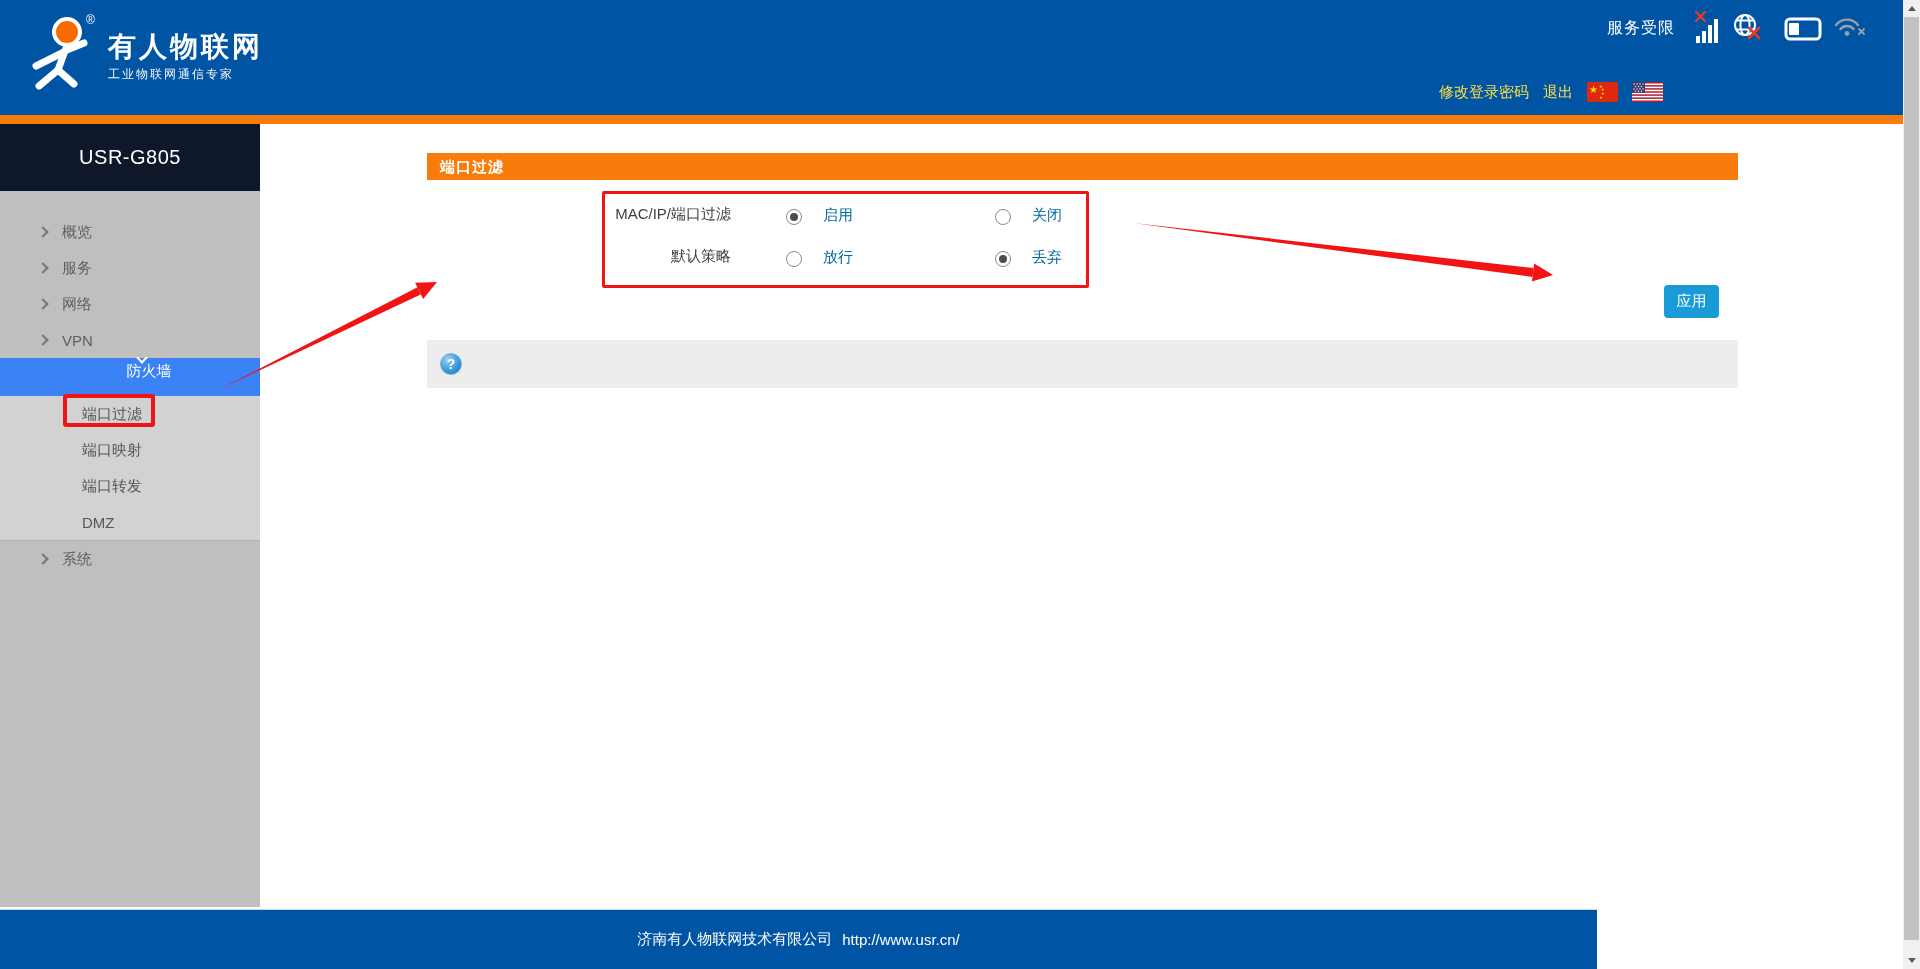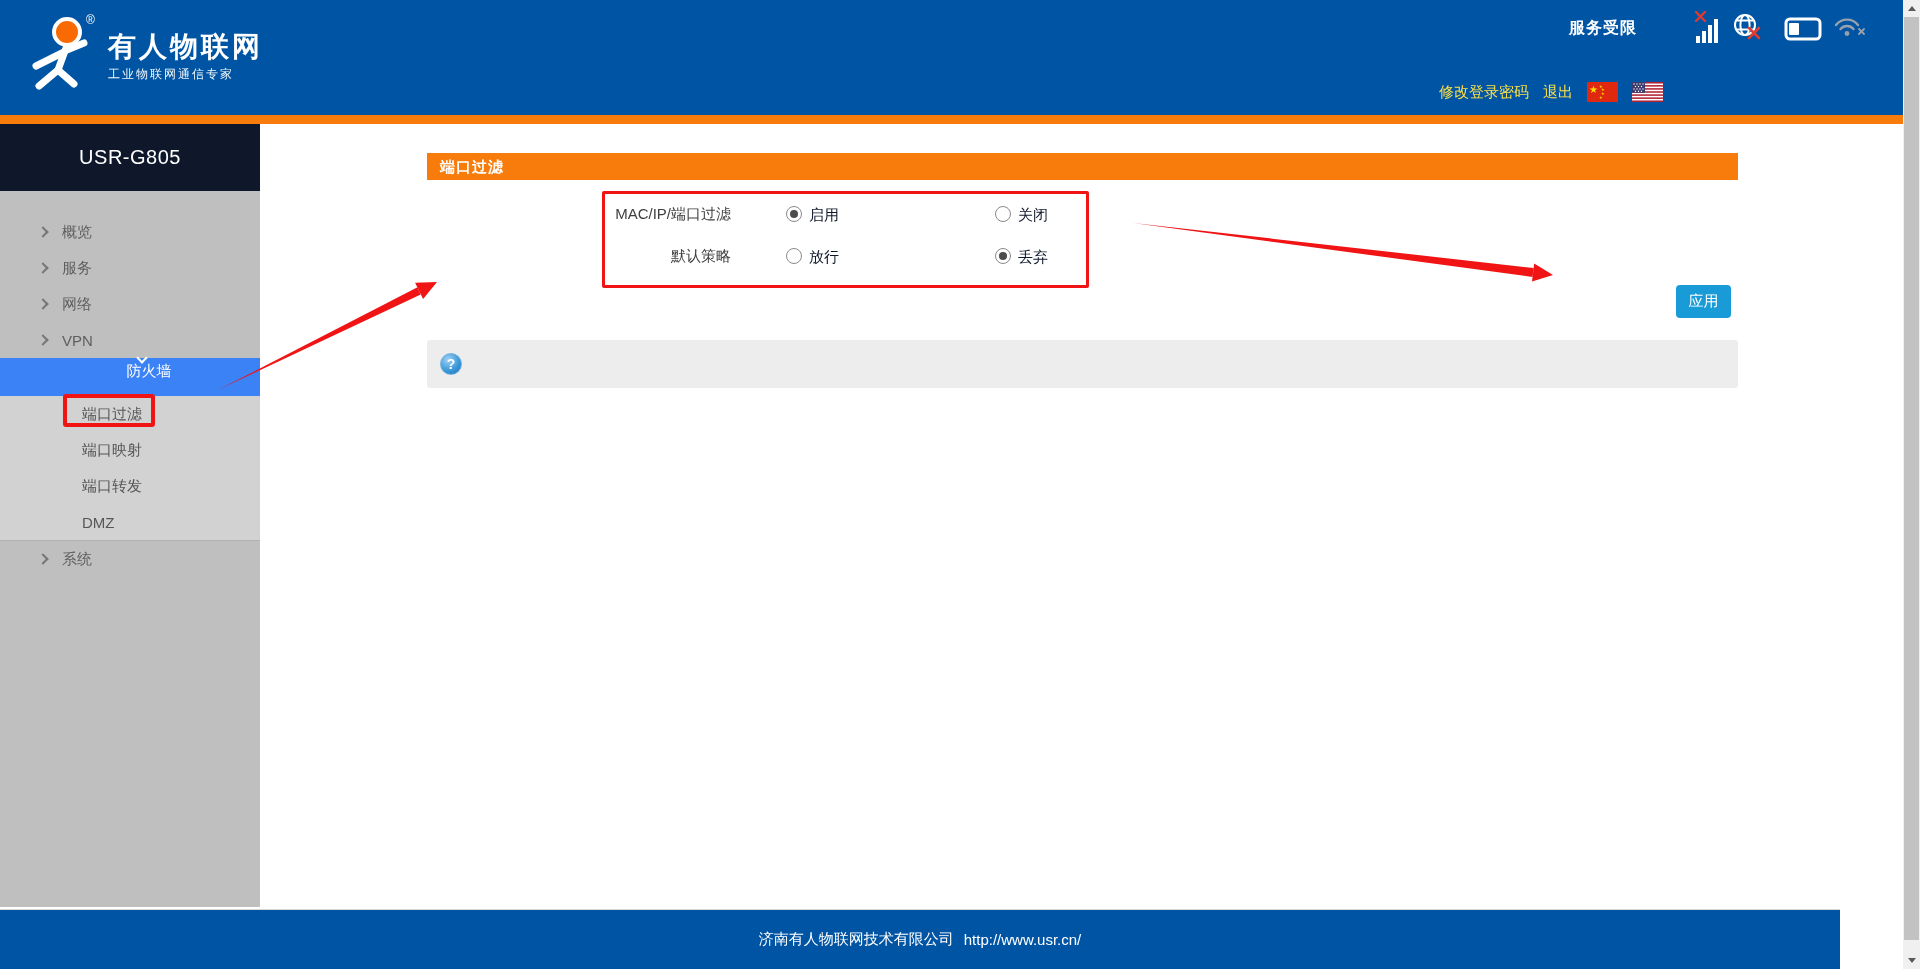--- a/index.html
+++ b/index.html
@@ -6,21 +6,21 @@
   html,body { background:#e8e8e8; }
   body { font-family:"Liberation Sans","DejaVu Sans",sans-serif; }
   .page { position:relative; width:1920px; height:969px; background:#ffffff; overflow:hidden; }
 
   
   .header { position:absolute; left:0; top:0; width:1903px; height:115px; background:#0054a4; }
   .logo-figure { position:absolute; left:22px; top:12px; width:84px; height:88px; }
   .brand-title { position:absolute; left:108px; top:28px; color:#fff; font-size:28px; font-weight:bold; letter-spacing:3px; }
   .brand-slogan { position:absolute; left:108px; top:66px; color:#fff; font-size:12px; letter-spacing:2px; opacity:.95; }
 
-  .status-text { position:absolute; left:1569px; top:18px; color:#fff; font-size:16px; font-weight:bold; letter-spacing:1px; }
+  .status-text { position:absolute; left:1607px; top:18px; color:#fff; font-size:16px; font-weight:normal; letter-spacing:1px; }
   .hicon { position:absolute; }
   .i-signal { left:1694px; top:10px; }
   .i-globe  { left:1733px; top:13px; }
   .i-sim    { left:1784px; top:17px; }
   .i-wifi   { left:1834px; top:16px; }
 
   .account-row { position:absolute; right:240px; top:82px; display:flex; align-items:center; gap:14px; }
   .hlink { color:#fde047; font-size:15px; text-decoration:none; cursor:pointer; }
   .flag { display:inline-block; line-height:0; cursor:pointer; }
 
@@ -36,39 +36,39 @@
   .nav-item.active .chev { border-color:#fff; transform:rotate(45deg); margin-top:-4px; }
   .submenu { background:#d2d2d2; border-bottom:1px solid #b2b2b2; }
   .sub-item { height:36px; display:flex; align-items:center; padding-left:82px; color:#565656; font-size:15px; cursor:pointer; }
 
   
   .panel-title { position:absolute; left:427px; top:153px; width:1311px; height:27px; background:#f87c0b; color:#fff; font-size:15px; font-weight:bold; line-height:27px; padding-left:13px; letter-spacing:1px; }
 
   .form-label { position:absolute; width:130px; text-align:right; font-size:15px; color:#404040; }
   .lbl-row1 { left:601px; top:205px; }
   .lbl-row2 { left:601px; top:247px;text-align:right; }
-  .opt { position:absolute; display:flex; align-items:flex-start; gap:7px; font-size:15px; color:#0f172a; }
+  .opt { position:absolute; display:flex; align-items:flex-end; gap:21px; font-size:15px; color:#0369a1; }
   .opt-r1c1 { left:786px; top:206px; }
   .opt-r1c2 { left:995px; top:206px; }
   .opt-r2c1 { left:786px; top:248px; }
   .opt-r2c2 { left:995px; top:248px; }
   .radio { width:16px; height:16px; border-radius:50%; border:1px solid #8a8a8a; background:#fff; display:inline-flex; align-items:center; justify-content:center; cursor:pointer; }
   .radio .dot { width:8px; height:8px; border-radius:50%; background:transparent; }
   .radio.checked .dot { background:#4c4c4c; }
 
-  .apply-btn { position:absolute; left:1664px; top:285px; width:55px; height:33px; background:#189bd7; color:#fff; font-size:15px; border:none; border-radius:4px; cursor:pointer; font-family:inherit;margin-left:12px; }
+  .apply-btn { position:absolute; left:1664px; top:285px; width:55px; height:33px; background:#189bd7; color:#fff; font-size:15px; border:none; border-radius:4px; cursor:pointer; font-family:inherit; }
 
   .help-bar { position:absolute; left:427px; top:340px; width:1311px; height:48px; background:#ededed; border-radius:3px; }
   .help-icon { position:absolute; left:13px; top:13px; width:22px; height:22px; border-radius:50%;
                background:radial-gradient(circle at 35% 28%, #9ed1f5, #3f9ada 55%, #1470ba);
                border:1px solid #6fb1e0; color:#fff; font-size:14px; font-weight:bold;
                display:flex; align-items:center; justify-content:center; cursor:pointer; }
 
   
-  .footer { position:absolute; left:0; top:909px; width:1840px; height:60px; background:#0054a4; border-top:1px solid #d6d6d6; color:#fff; font-size:15px; display:flex; align-items:center; justify-content:center; gap:10px; }
+  .footer { position:absolute; left:0; top:909px; width:1597px; height:60px; background:#0054a4; border-top:1px solid #d6d6d6; color:#fff; font-size:15px; display:flex; align-items:center; justify-content:center; gap:10px; }
 
   
   .red-box { position:absolute; border:4px solid #f01414; border-radius:3px; pointer-events:none; z-index:40; }
   .box-sidebar { left:63px; top:394px; width:92px; height:33px; }
   .box-form { left:602px; top:191px; width:487px; height:97px; border-width:3px; border-radius:2px; }
   .arrows { position:absolute; left:0; top:0; width:1920px; height:969px; pointer-events:none; z-index:50; }
 
   
   .scrollbar { position:absolute; right:0; top:0; width:17px; height:969px; background:#f0f0f0; z-index:60; }
   .sb-btn { position:absolute; left:0; width:17px; height:17px; display:flex; align-items:center; justify-content:center; cursor:pointer; }

